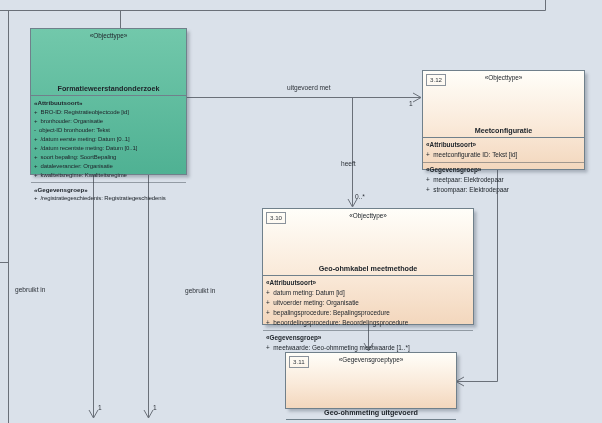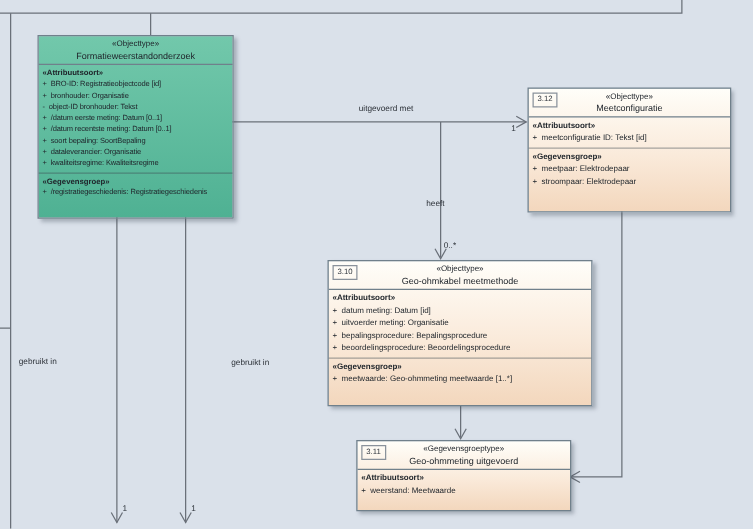--- a/index.html
+++ b/index.html
@@ -4,21 +4,21 @@
 <style>
   html,body{margin:0;padding:0;}
   body{font-family:"Liberation Sans",sans-serif;background:#dae1ea;}
   .canvas{position:relative;width:602px;height:423px;background:#dae1ea;overflow:hidden;}
   .wires{position:absolute;left:0;top:0;}
   .uml-class{position:absolute;border:1px solid #70808b;box-shadow:2.5px 2.5px 3px rgba(70,80,95,.35);color:#20262c;}
   .uml-class.green{background:linear-gradient(180deg,#72c8ab 0%,#4fb193 100%);}
   .uml-class.cream{background:linear-gradient(180deg,#fffef9 0%,#faeada 55%,#f3d7bd 100%);}
   .hdr{position:relative;text-align:center;padding:3px 2px 2px;border-bottom:1px solid #70808b;}
   .stereo{font-size:6.4px;line-height:8px;}
-  .cname{font-size:7.2px;font-weight:normal;line-height:9px;}
+  .cname{font-size:7.2px;font-weight:bold;line-height:9px;margin-top:44px;}
   .numbadge{position:absolute;left:3px;top:3px;border:1px solid #8a929b;font-size:6.2px;line-height:8px;padding:1px 3px;color:#30363d;}
   .cbody{padding:2px 0;}
   .sect{font-size:6.4px;font-weight:bold;line-height:10px;padding-left:3px;white-space:pre;}
   .attr{font-size:6.4px;line-height:10px;padding-left:3px;white-space:pre;}
   .green .sect{line-height:9.5px;font-size:6.2px;}
   .green .attr{line-height:9px;font-size:6px;letter-spacing:-0.1px;}
   .sep{border-top:1px solid rgba(60,70,80,.45);margin:2px 0;}
   .lbl{position:absolute;font-size:6.6px;line-height:8px;color:#2c3138;white-space:nowrap;}
 </style>
 </head>

